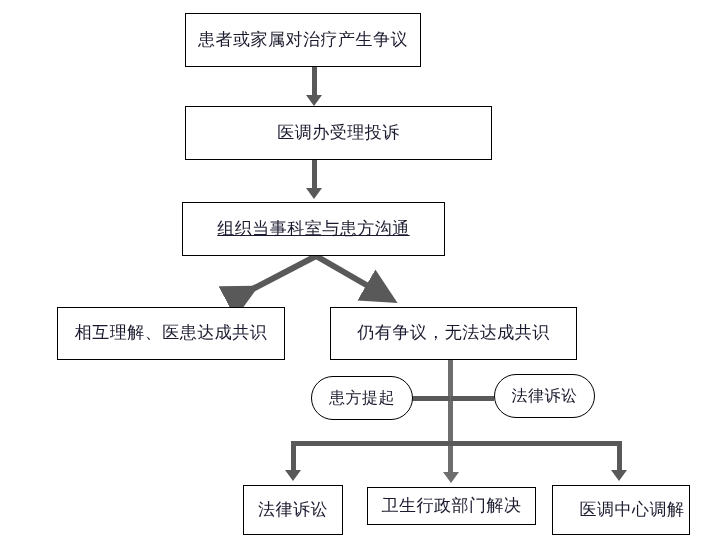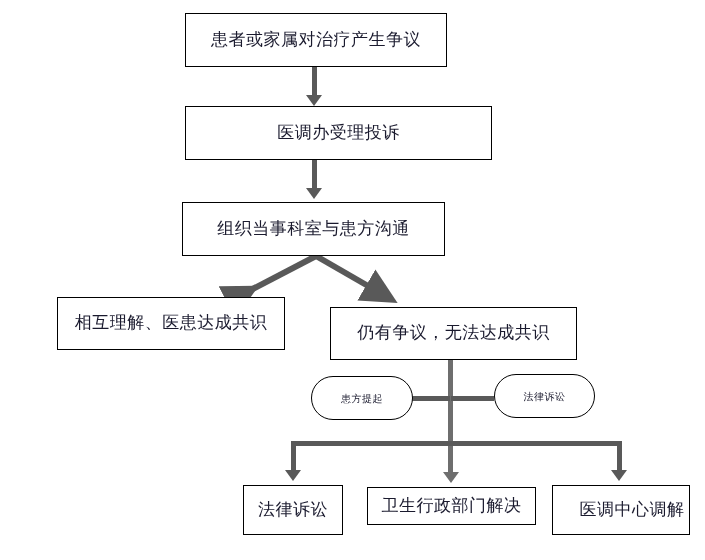--- a/index.html
+++ b/index.html
@@ -27,21 +27,21 @@
     align-items: center;
     justify-content: center;
     color: #1a1a2e;
     font-size: 17px;
     line-height: 1.1;
     letter-spacing: 0.5px;
     white-space: nowrap;
     z-index: 3;
   }
   .node.small {
-    font-size: 10px;
+    font-size: 16px;
     border-radius: 22px;
   }
   .edge {
     position: absolute;
     background: #595959;
     z-index: 1;
   }
   .edge-light {
     position: absolute;
     background: #6e6e6e;
@@ -108,33 +108,33 @@
   <div class="edge" style="left:451px; top:396px; width:43px; height:5px;"></div>
 
   <div class="edge" style="left:291px; top:441px; width:331px; height:5px;"></div>
 
   <div class="edge" style="left:291px; top:441px; width:5px; height:31px;"></div>
   <div class="arrowhead arrow-down" style="left:285px; top:470px;"></div>
 
   <div class="edge" style="left:617px; top:441px; width:5px; height:31px;"></div>
   <div class="arrowhead arrow-down" style="left:611px; top:470px;"></div>
 
-  <div class="node" style="left:185px; top:13px; width:262px; height:54px;">
+  <div class="node" style="left:185px; top:13px; width:236px; height:54px;">
     <span>患者或家属对治疗产生争议</span>
   </div>
 
   <div class="node" style="left:185px; top:106px; width:307px; height:54px;">
     <span>医调办受理投诉</span>
   </div>
 
-  <div class="node" style="left:182px; top:202px; width:263px; height:54px;">
+  <div class="node" style="left:182px; top:202px; width:263px; height:54px;text-decoration:underline;">
     <span>组织当事科室与患方沟通</span>
   </div>
 
-  <div class="node" style="left:57px; top:297px; width:228px; height:53px;">
+  <div class="node" style="left:57px; top:307px; width:228px; height:53px;">
     <span>相互理解、医患达成共识</span>
   </div>
 
   <div class="node" style="left:330px; top:307px; width:247px; height:53px;">
     <span>仍有争议，无法达成共识</span>
   </div>
 
   <div class="node small" style="left:311px; top:376px; width:102px; height:44px;">
     <span>患方提起</span>
   </div>

